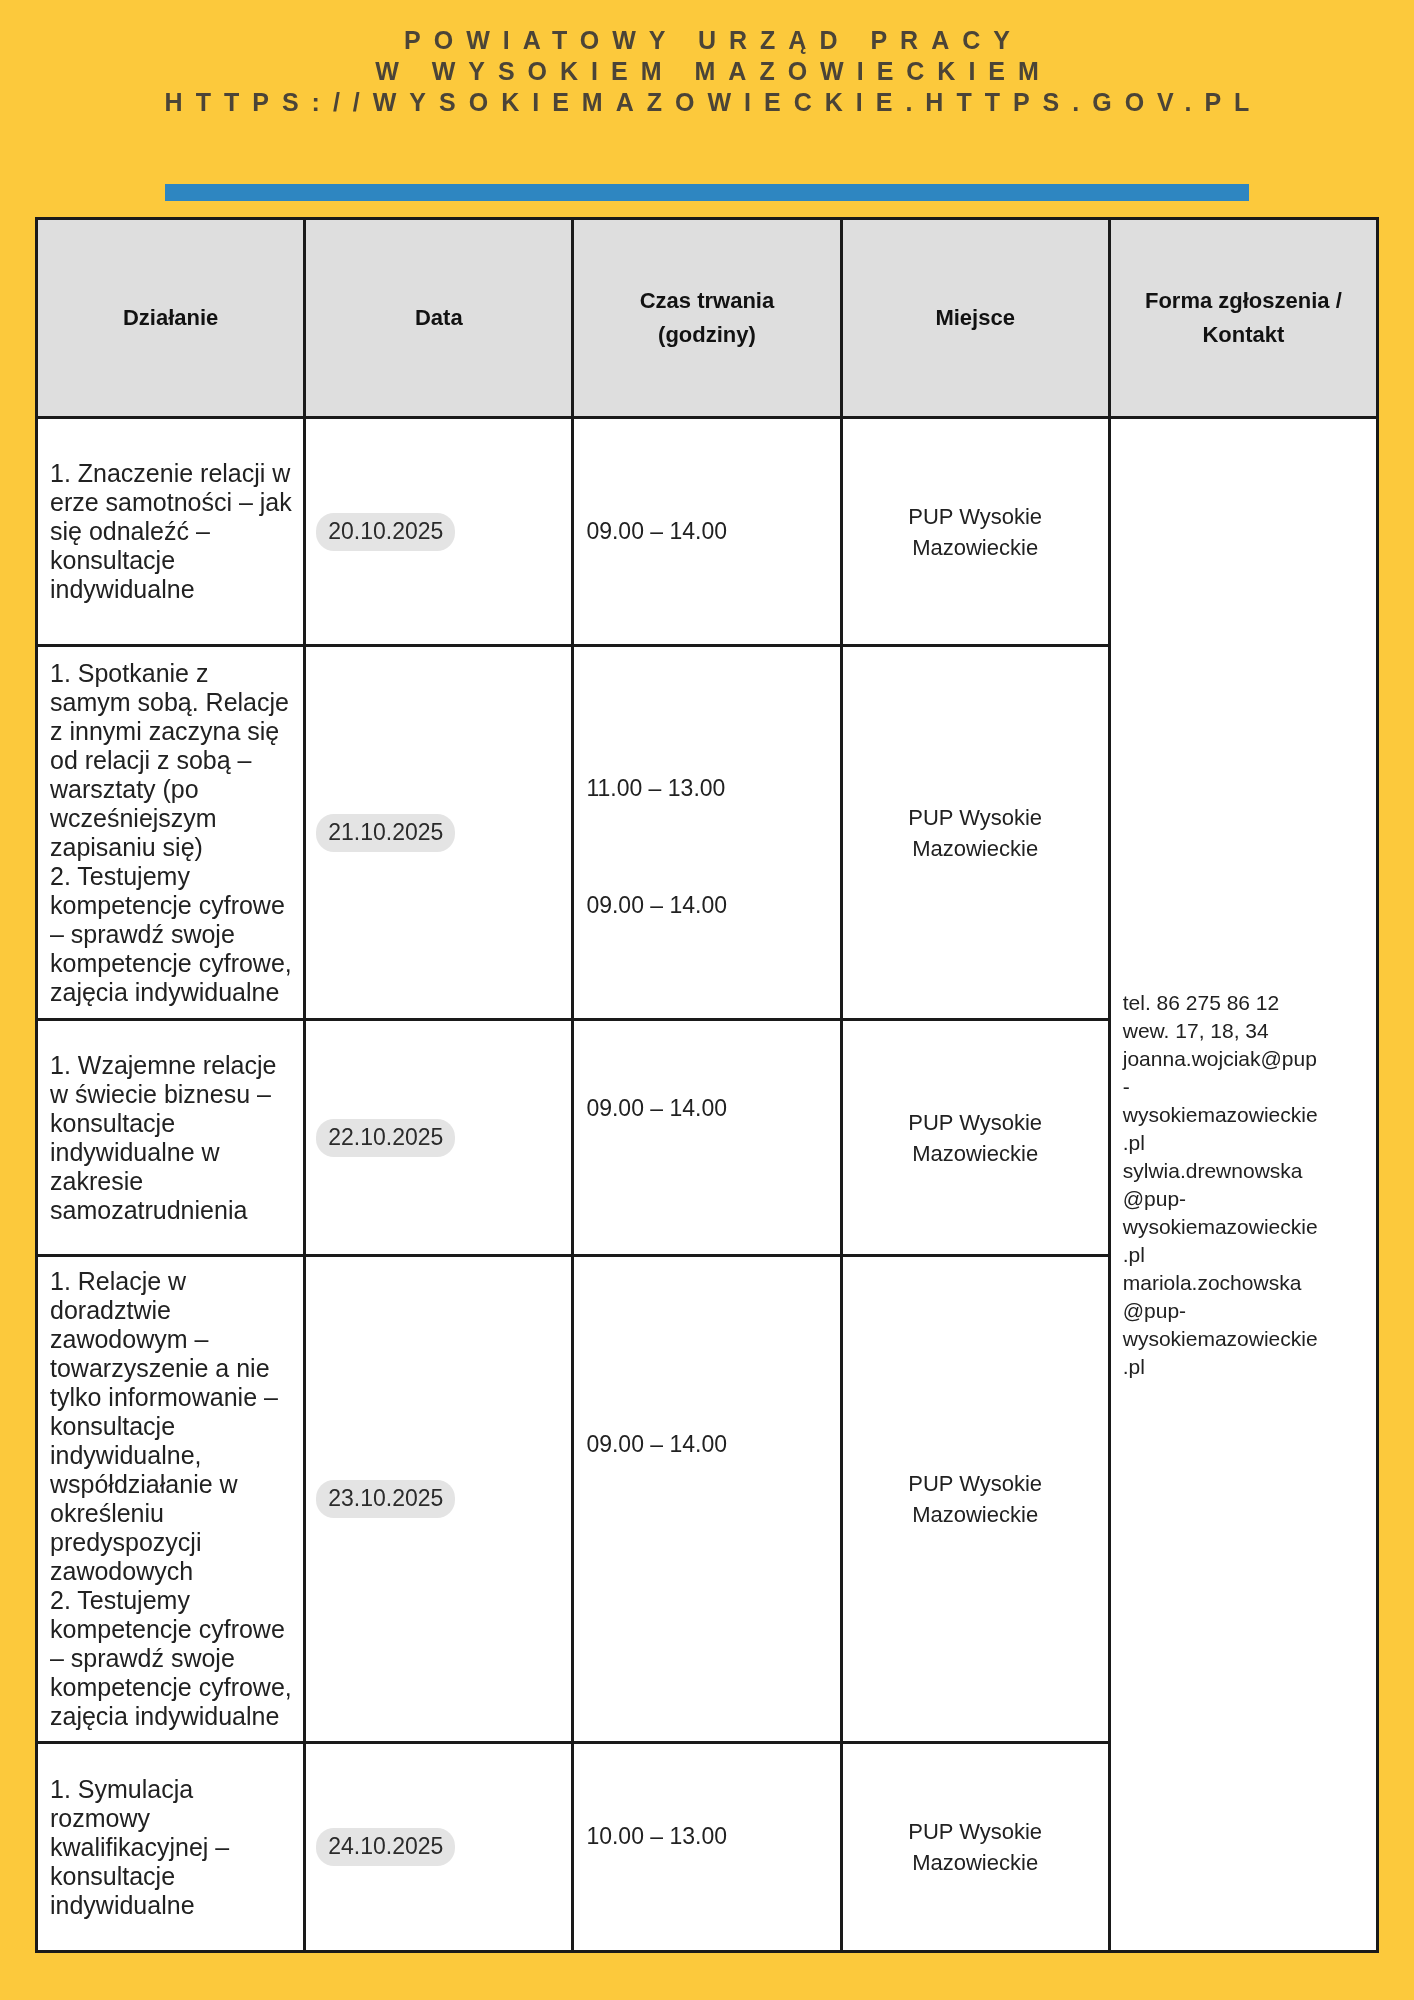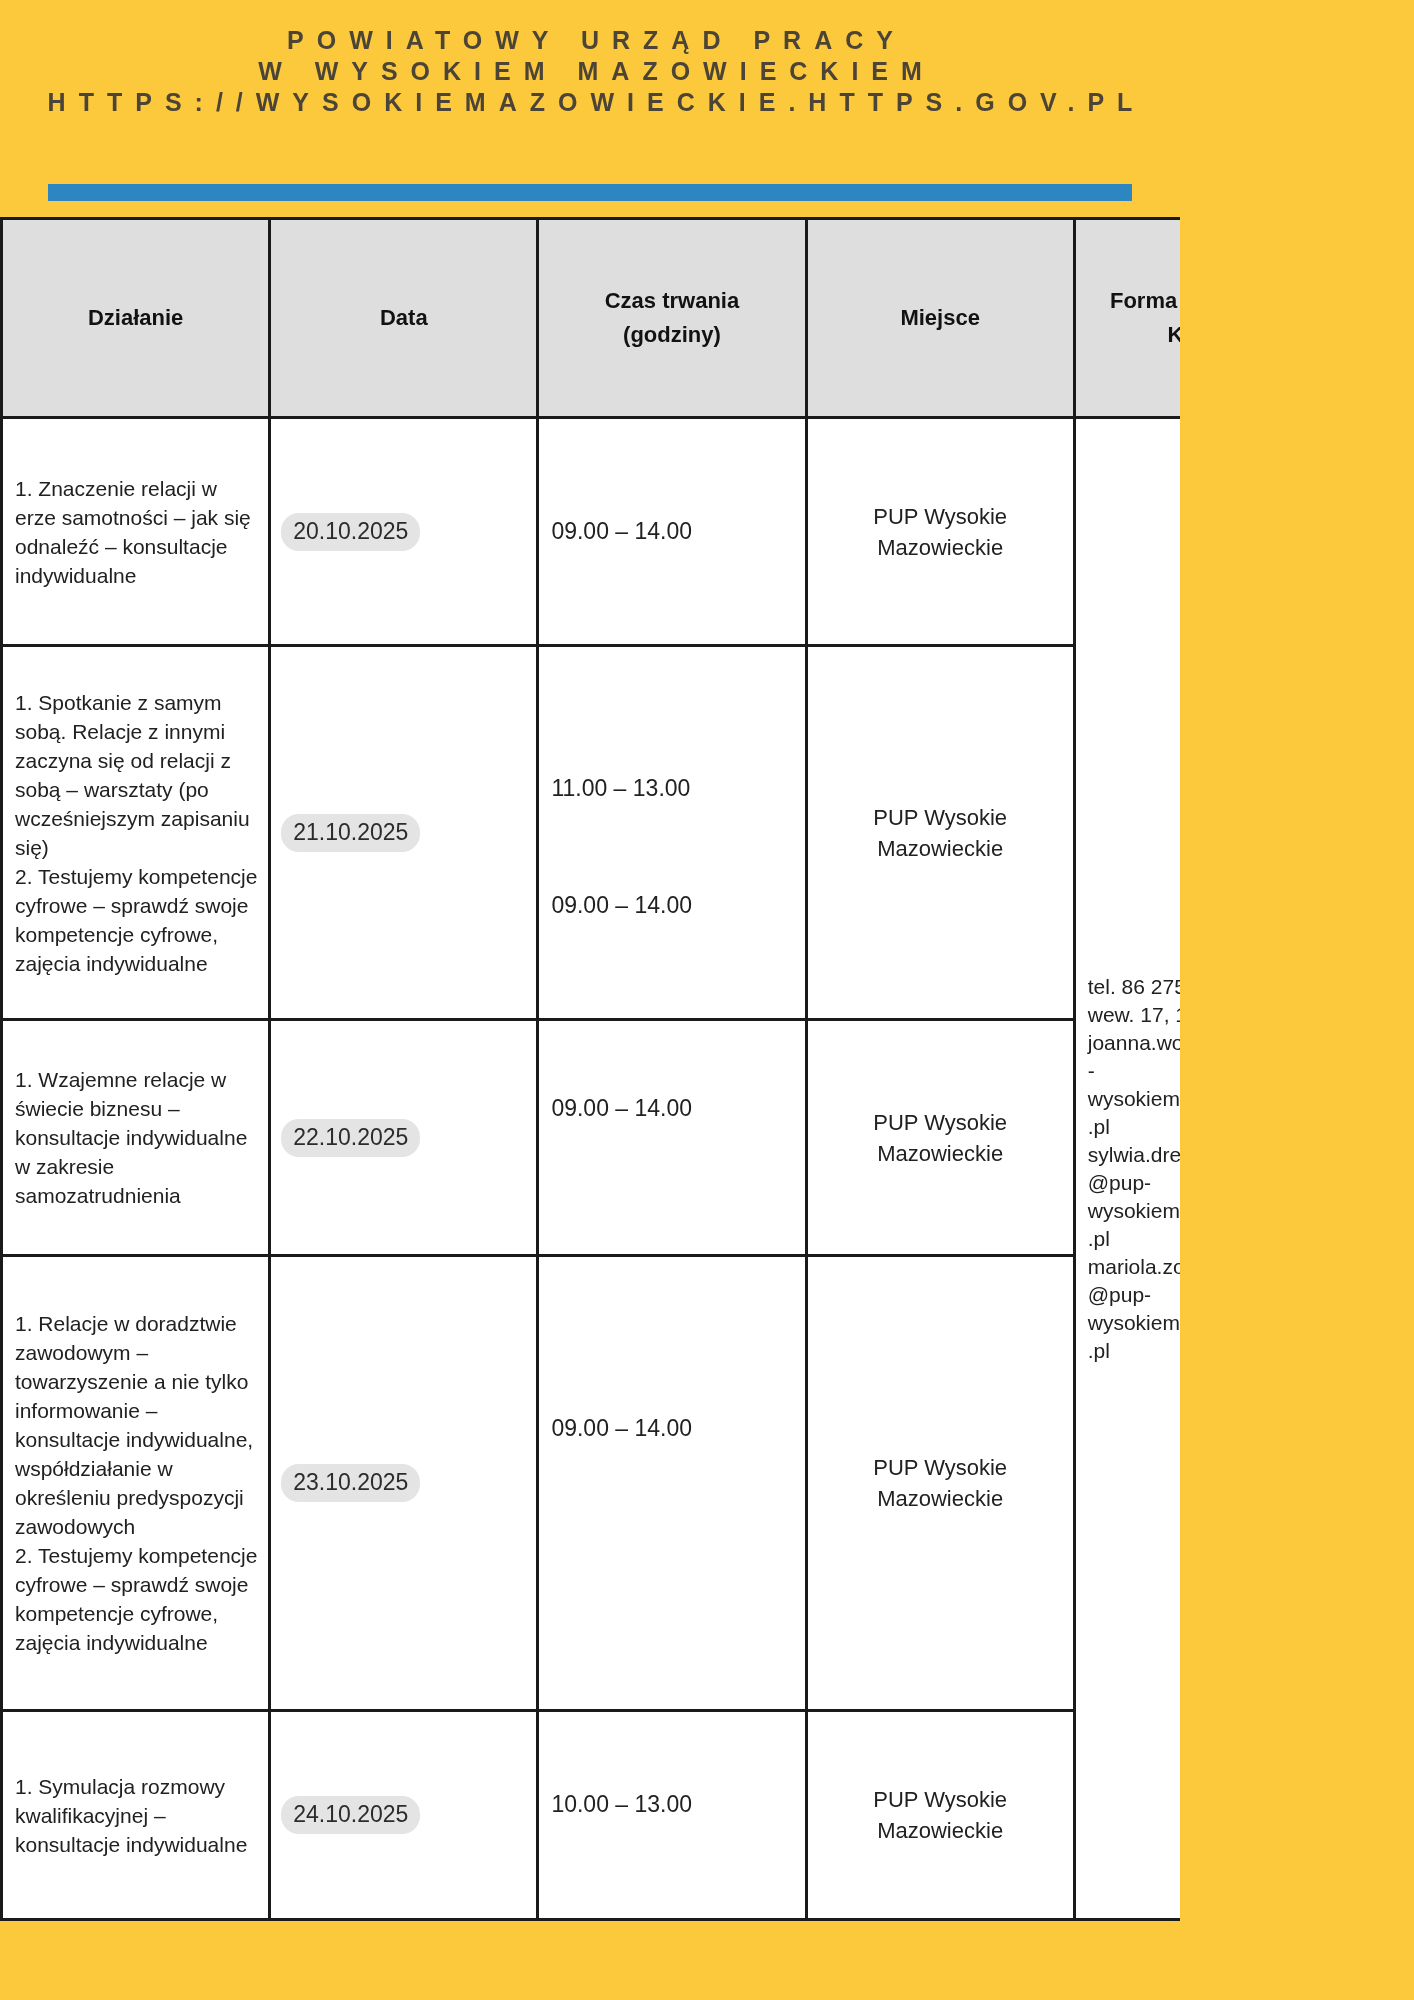--- a/index.html
+++ b/index.html
@@ -2,21 +2,21 @@
 <html><head>
 <meta charset="utf-8">
 <style>
   html,body{margin:0;padding:0;}
   body{
     width:1414px;height:2000px;
     background:#FCC93C;
     font-family:"Liberation Sans","DejaVu Sans",sans-serif;
     -webkit-font-smoothing:antialiased;
   }
-  .page{width:1180px;height:2000px;overflow:hidden;}
+  .page{width:1414px;height:2000px;overflow:hidden;}
 
   
   .office-header{
     padding-top:25px;
     text-align:center;
     color:#4B4437;
     font-weight:700;
     font-size:25px;
     line-height:31px;
     letter-spacing:13px;
@@ -56,21 +56,21 @@
   tr.hdr{height:199px;}
   tr.r0{height:228px;}
   tr.r1{height:374px;}
   tr.r2{height:236px;}
   tr.r3{height:455px;}
   tr.r4{height:209px;}
 
   td.activity{
     text-align:left;
     padding:10px 10px 10px 12px;
-    font-size:21px;
+    font-size:25px;
     line-height:29px;
     white-space:pre-line;
   }
   td.date{padding-left:10px;text-align:left;}
   .pill{
     display:inline-block;
     background:#E4E4E4;
     border-radius:18px;
     padding:5px 12px 6px 12px;
     font-size:23px;

